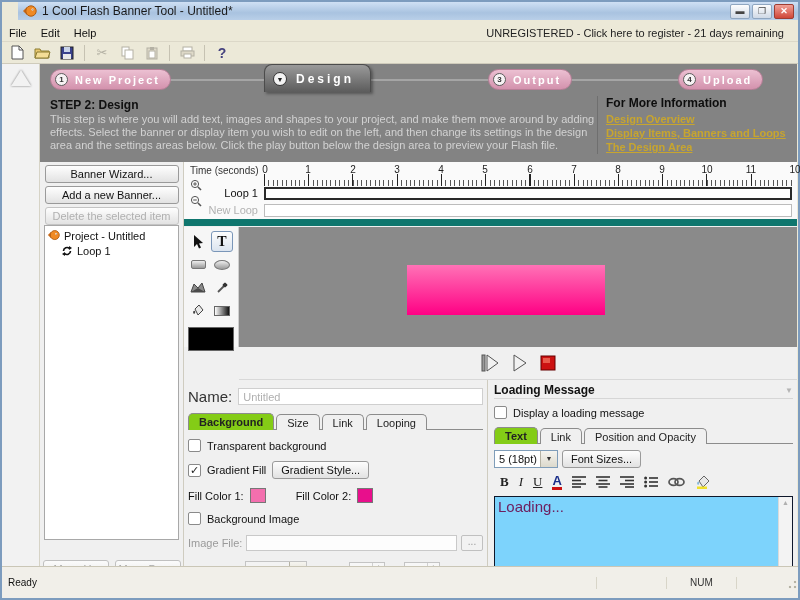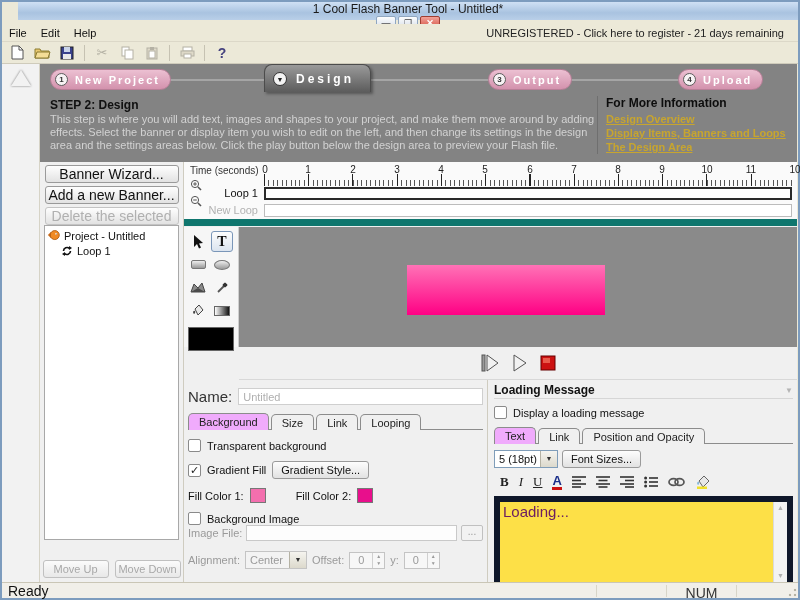--- a/index.html
+++ b/index.html
@@ -1,21 +1,21 @@
 <!DOCTYPE html>
 <html><head>
 <meta charset="utf-8">
 <style>
   * { margin:0; padding:0; box-sizing:border-box; font-family:"Liberation Sans", sans-serif; }
   html,body { width:800px; height:600px; overflow:hidden; background:#d4d0c8; }
   .win { position:relative; width:800px; height:600px; border:2px solid #7d9cbe; background:#ece9d8; }
 
   
   .titlebar { position:absolute; left:16px; top:0; right:0; height:18px;
-    background:linear-gradient(#cfe0f4,#a9c3e0 60%,#b9cfe8); display:flex; align-items:center; padding:0 4px;flex-direction:column; }
+    background:linear-gradient(#cfe0f4,#a9c3e0 60%,#b9cfe8); display:flex; align-items:center; padding:0 4px; }
   .titlebar .appicon { width:15px; height:15px; margin-right:5px; }
   .titlebar .ttext { font-size:12px; color:#1a1a1a; flex:1; }
   .winbtns { display:flex; gap:2px; }
   .wbtn { width:20px; height:15px; border:1px solid #8fa6c0; border-radius:2px;
     background:linear-gradient(#fdfdfd,#cfd9e6); font-size:9px; line-height:13px; text-align:center; color:#444; }
   .wbtn.close { background:linear-gradient(#f2a197,#cf4638); color:#fff; border-color:#9e3d32; font-weight:bold; }
 
   
   .menubar { position:absolute; left:0; top:22px; right:0; height:18px; background:#ece9d8;
     display:flex; align-items:center; font-size:11px; border-bottom:1px solid #dcd8c8; }
@@ -54,21 +54,21 @@
   .tab-design .plabel { color:#fff; font-weight:bold; font-size:12px; letter-spacing:3px; }
   .step2head { position:absolute; left:10px; top:34px; font-size:12px; font-weight:bold; color:#101010; }
   .step2desc { position:absolute; left:10px; top:49px; width:545px; font-size:11px; line-height:13px; color:#d2d2d2; }
   .infobox { position:absolute; left:557px; top:32px; width:198px; border-left:1px solid #6f6f6f; padding-left:8px; }
   .infobox h3 { font-size:12px; color:#0d0d0d; margin-bottom:2px; }
   .infobox a { display:block; font-size:11px; font-weight:bold; color:#c7a52f; text-decoration:underline; line-height:14px; white-space:nowrap; }
 
   
   .sidebar { position:absolute; left:38px; top:160px; width:144px; bottom:16px; background:#f0f0f0; border-right:1px solid #cfccc0; }
   .sbtn { display:block; width:134px; margin:3px auto 0; height:18px; border:1px solid #9a9a9a; border-radius:3px;
-    background:linear-gradient(#fefefe,#e2e2e2); font-size:14px; color:#111; text-align:center; line-height:16px; }
+    background:linear-gradient(#fefefe,#e2e2e2); font-size:11px; color:#111; text-align:center; line-height:16px; }
   .sbtn.disabled { color:#b0b0b0; border-color:#c4c4c4; }
   .treebox { position:absolute; left:4px; right:4px; top:63px; bottom:42px; background:#fff; border:1px solid #a8a8a8; padding:2px; }
   .treeitem { display:flex; align-items:center; gap:4px; font-size:11px; color:#111; height:15px; }
   .treeitem.child { margin-left:14px; }
   .movebtns { position:absolute; bottom:4px; left:0; right:0; display:flex; justify-content:center; gap:6px; }
   .mbtn { width:66px; height:18px; border:1px solid #c0c0c0; border-radius:3px; background:linear-gradient(#fbfbfb,#e8e8e8);
     font-size:11px; color:#a8a8a8; text-align:center; line-height:16px; }
 
   
   .main { position:absolute; left:182px; top:160px; right:1px; bottom:16px; background:#f0f0f0; }
@@ -121,60 +121,60 @@
     border-left:1px solid #b5b2a4; text-align:center; font-size:7px; line-height:16px; color:#333; }
   .combo.disabled { border-color:#c4c4c4; background:#f3f3f3; color:#9a9a9a; }
 
   .namerow { display:flex; align-items:center; gap:6px; margin-top:6px; }
   .namerow label { font-size:15px; color:#333; }
   .field { height:17px; border:1px solid #cfcfcf; background:#fff; font-size:11px; color:#b0b0b0; padding:2px 4px; flex:1; }
 
   .tabsrow { display:flex; margin-top:8px; border-bottom:1px solid #8c8c8c; height:17px; align-items:flex-end; }
   .tab { border:1px solid #8c8c8c; border-bottom:none; border-radius:5px 5px 0 0; background:#f0f0f0;
     font-size:11px; padding:2px 10px 1px; margin-right:2px; color:#222; position:relative; top:1px; }
-  .tab.sel { font-weight:normal; background:#f0abfc; height:17px; z-index:2; }
+  .tab.sel { font-weight:bold; background:#84cc16; height:17px; z-index:2; }
 
   .cbrow { display:flex; align-items:center; gap:6px; margin-top:9px; font-size:11px; color:#111; }
   .cb { width:13px; height:13px; border:1px solid #8a8a8a; background:#fff; border-radius:2px;
     font-size:11px; line-height:11px; text-align:center; color:#222; }
   .smallbtn { height:18px; border:1px solid #9a9a9a; border-radius:3px; background:linear-gradient(#fdfdfd,#e2e2e2);
     font-size:11px; padding:0 8px; color:#111; line-height:16px; }
   .swatch { width:16px; height:15px; border:1px solid #777; }
   .sw1 { background:#f36fae; } .sw2 { background:#e80f8c; }
 
-  .filerow { display:flex; align-items:center; gap:4px; font-size:11px; color:#9a9a9a; }
+  .filerow { display:flex; align-items:center; gap:4px; margin-top:10px; font-size:11px; color:#9a9a9a; }
   .filefield { flex:1; height:16px; border:1px solid #c9c9c9; background:#fdfdfd; }
   .dots { width:22px; height:16px; border:1px solid #c0c0c0; border-radius:2px; background:#f2f2f2;
     text-align:center; line-height:12px; color:#9a9a9a; font-size:10px; }
   .alignrow { display:flex; align-items:center; gap:5px; margin-top:10px; font-size:11px; color:#9a9a9a; }
   .spin { display:flex; border:1px solid #c4c4c4; background:#f7f7f7; height:17px; }
   .spin .val { width:22px; text-align:center; font-size:11px; color:#9a9a9a; line-height:15px; }
   .spin .arrows { width:12px; border-left:1px solid #d0d0d0; display:flex; flex-direction:column; }
   .spin .arrows span { flex:1; font-size:5px; line-height:7px; text-align:center; color:#9a9a9a; }
 
   .rhead { display:flex; align-items:center; height:17px; border-bottom:1px solid #d6d6d6; }
   .rhead b { font-size:12px; color:#111; }
   .rhead .chev { margin-left:auto; color:#b5b5b5; font-size:8px; }
 
   .fontrow { display:flex; gap:4px; margin-top:6px; align-items:center; }
   .fmtbar { display:flex; gap:10px; align-items:center; margin-top:5px; padding-left:6px; height:18px; }
   .fmt { font-size:13px; color:#222; } 
   .fmt.b { font-weight:bold; font-family:"Liberation Serif",serif; }
   .fmt.i { font-style:italic; font-family:"Liberation Serif",serif; }
   .fmt.u { text-decoration:underline; font-family:"Liberation Serif",serif; }
   .fmt.a { color:#1b2f8a; font-weight:bold; border-bottom:3px solid #cc1111; line-height:12px; }
-  .textarea { position:relative; margin-top:5px; height:92px; border:6px solid #0f172a; background:#fde047; }
+  .textarea { position:relative; margin-top:5px; height:92px; border:1px solid #0f172a; background:#7dd3fc; }
   .textarea .txt { position:absolute; left:3px; top:1px; font-size:15px; color:#6d2060; }
   .vscroll { position:absolute; right:0; top:0; bottom:0; width:14px; background:#f3f3f3; border-left:1px solid #dadada;
     display:flex; flex-direction:column; justify-content:space-between; }
   .vscroll span { font-size:7px; color:#b0b0b0; text-align:center; line-height:12px; }
 
   
-  .statusbar { position:absolute; left:0; bottom:0; right:0; height:16px; background:#f1efe9; border-top:1px solid #cac6b6;
-    display:flex; align-items:center; font-size:14px; color:#111; }
+  .statusbar { position:absolute; left:0; bottom:0; right:0; height:32px; background:#f1efe9; border-top:1px solid #cac6b6;
+    display:flex; align-items:center; font-size:10px; color:#111; }
   .statusbar .ready { padding-left:6px; flex:1; }
   .sseg { width:70px; height:12px; border-left:1px solid #d8d5c8; text-align:center; color:#333; }
   .grip { width:14px; height:14px; margin-left:8px;
     background:
       radial-gradient(circle at 11px 11px,#b5b2a4 1.2px,transparent 1.6px),
       radial-gradient(circle at 11px 6px,#b5b2a4 1.2px,transparent 1.6px),
       radial-gradient(circle at 6px 11px,#b5b2a4 1.2px,transparent 1.6px); }
   svg { display:block; }
 </style>
 </head>

